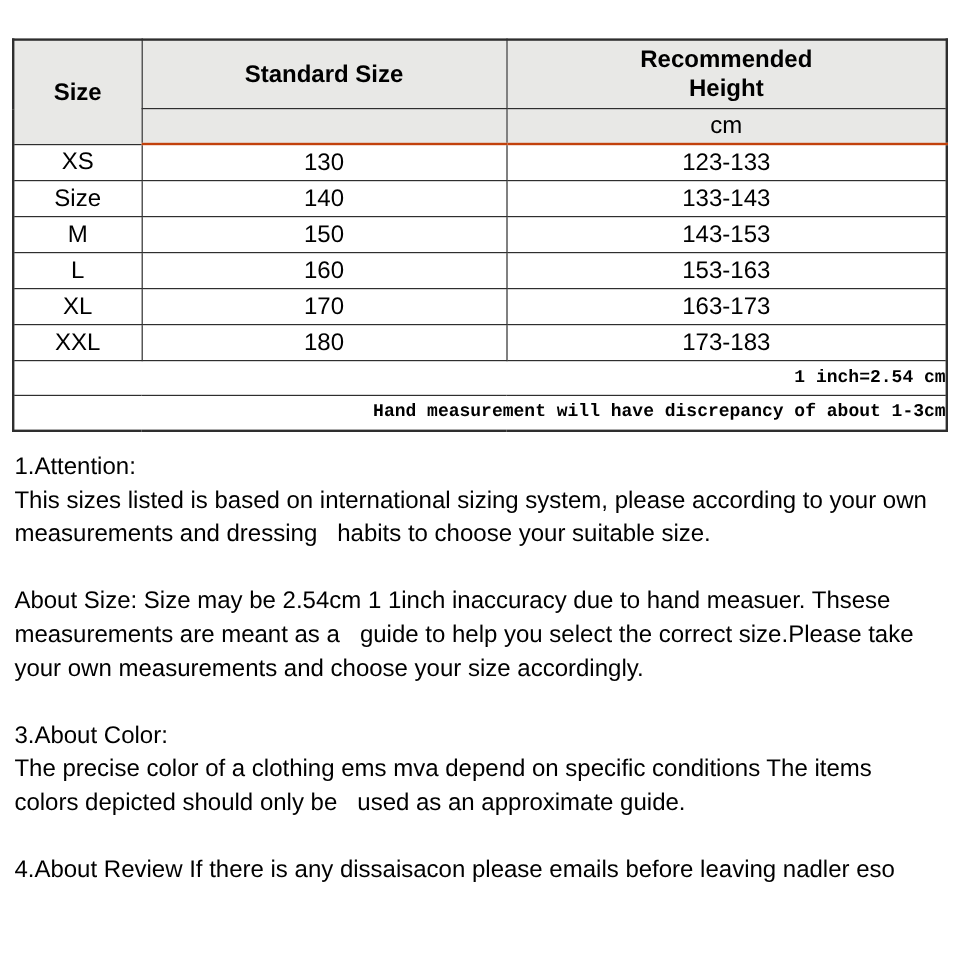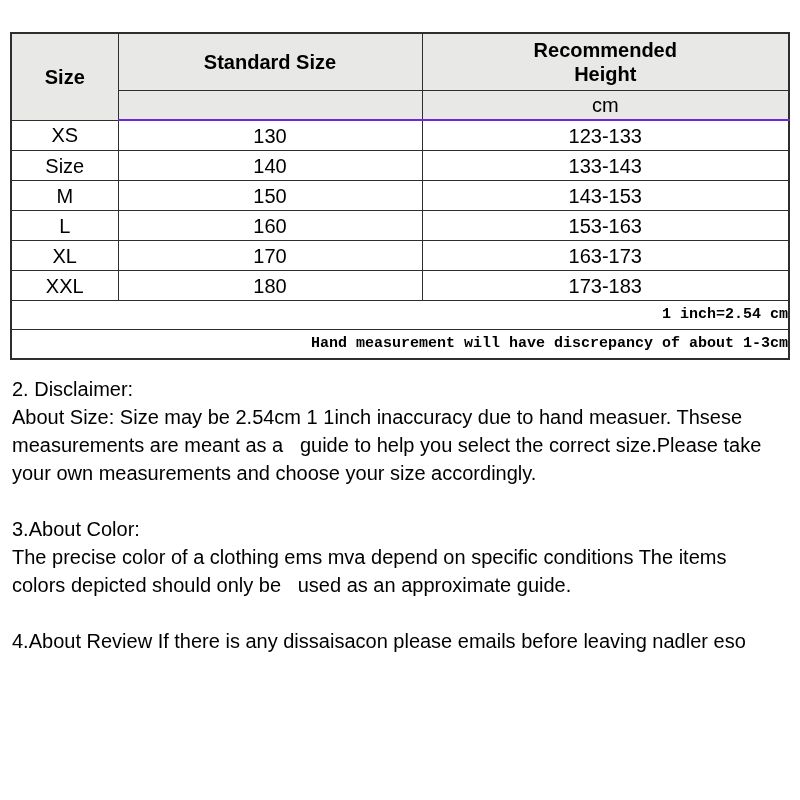--- a/index.html
+++ b/index.html
@@ -42,21 +42,21 @@
     background: #e8e8e6;
     font-weight: 700;
     font-size: 23px;
     white-space: pre-line;
   }
   td.hdr-sub {
     background: #e8e8e6;
     font-weight: 400;
     font-size: 20px;
   }
-  tr.hdr-row-2 td { border-bottom: 2px solid #6d28d9; }
+  tr.hdr-row-2 td { border-bottom: 2px solid #c2410c; }
 
   tr.data-row td { height: 29px; }
 
   tr.note-row td {
     height: 28px;
     font-family: "Liberation Mono", monospace;
     font-weight: 700;
     font-size: 15px;
     text-align: right;
   }
@@ -131,23 +131,27 @@
         <td colspan="3">1 inch=2.54 cm</td>
       </tr>
       <tr class="note-row">
         <td colspan="3">Hand measurement will have discrepancy of about 1-3cm</td>
       </tr>
     </tbody>
   </table>
 </div>
 
 <div class="notes">
+  <div class="section">
+    <div class="line">1.Attention:</div>
+    <div class="line">This sizes listed is based on international sizing system, please according to your own</div>
+    <div class="line">measurements and dressing   habits to choose your suitable size.</div>
+  </div>
 
   <div class="section">
-    <div class="line">2. Disclaimer:</div>
     <div class="line">About Size: Size may be 2.54cm 1 1inch inaccuracy due to hand measuer. Thsese</div>
     <div class="line">measurements are meant as a   guide to help you select the correct size.Please take</div>
     <div class="line">your own measurements and choose your size accordingly.</div>
   </div>
 
   <div class="section">
     <div class="line">3.About Color:</div>
     <div class="line">The precise color of a clothing ems mva depend on specific conditions The items</div>
     <div class="line">colors depicted should only be   used as an approximate guide.</div>
   </div>

